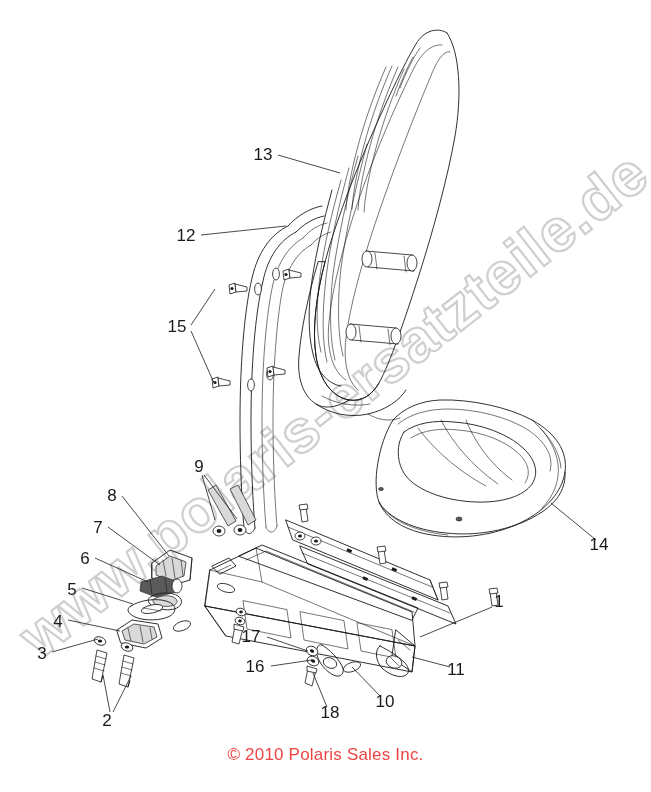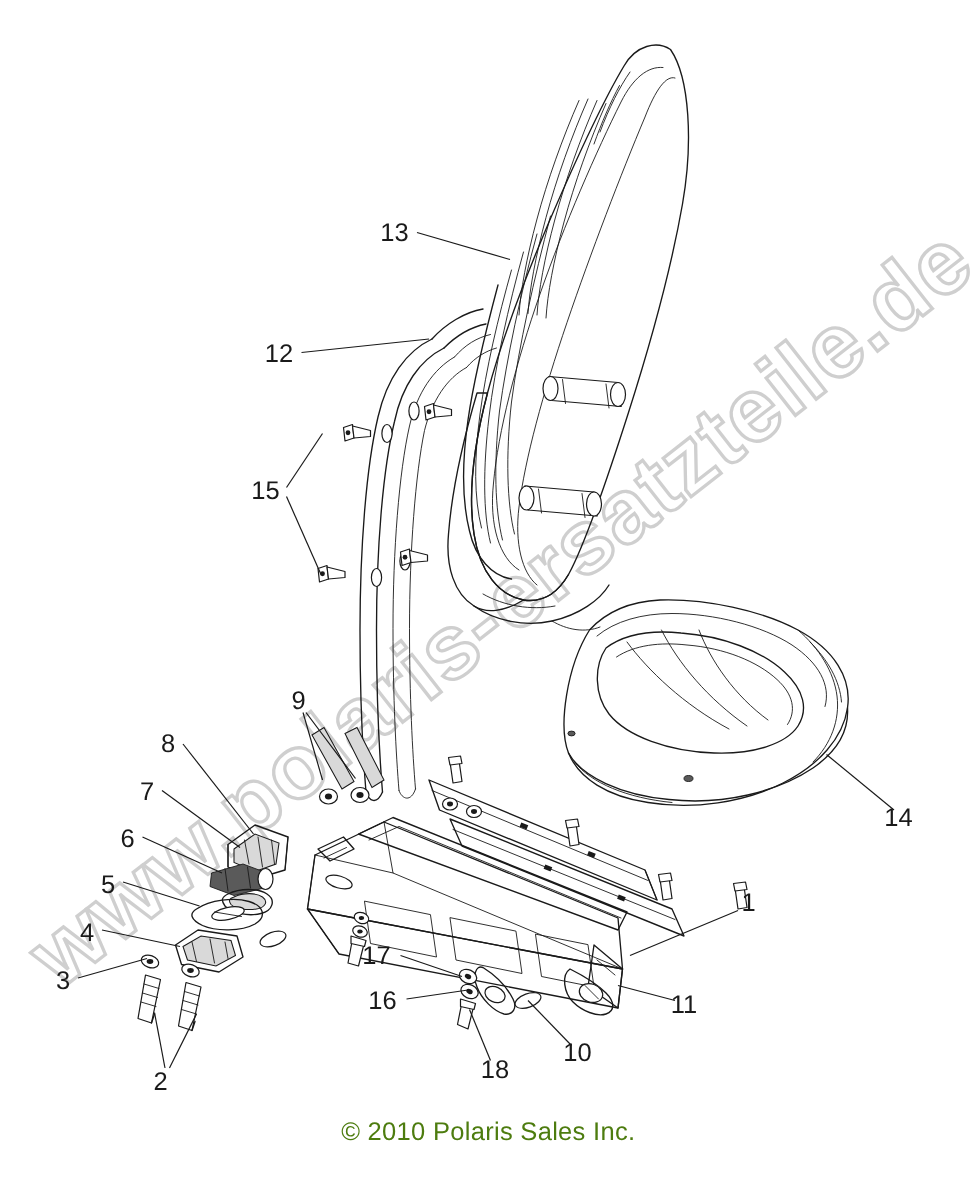--- a/index.html
+++ b/index.html
@@ -26,21 +26,21 @@
     height: 792px;
   }
   .copyright {
     position: absolute;
     left: 0;
     top: 745px;
     width: 651px;
     text-align: center;
     font-family: "Liberation Sans", sans-serif;
     font-size: 17px;
-    color: #4d7c0f;
+    color: #ef4444;
     letter-spacing: 0.2px;
   }
   .callout-text {
     font-family: "Liberation Sans", sans-serif;
     font-size: 17px;
     fill: #1a1a1a;
   }
   .wm-text {
     font-family: "Liberation Sans", sans-serif;
     font-size: 60px;

